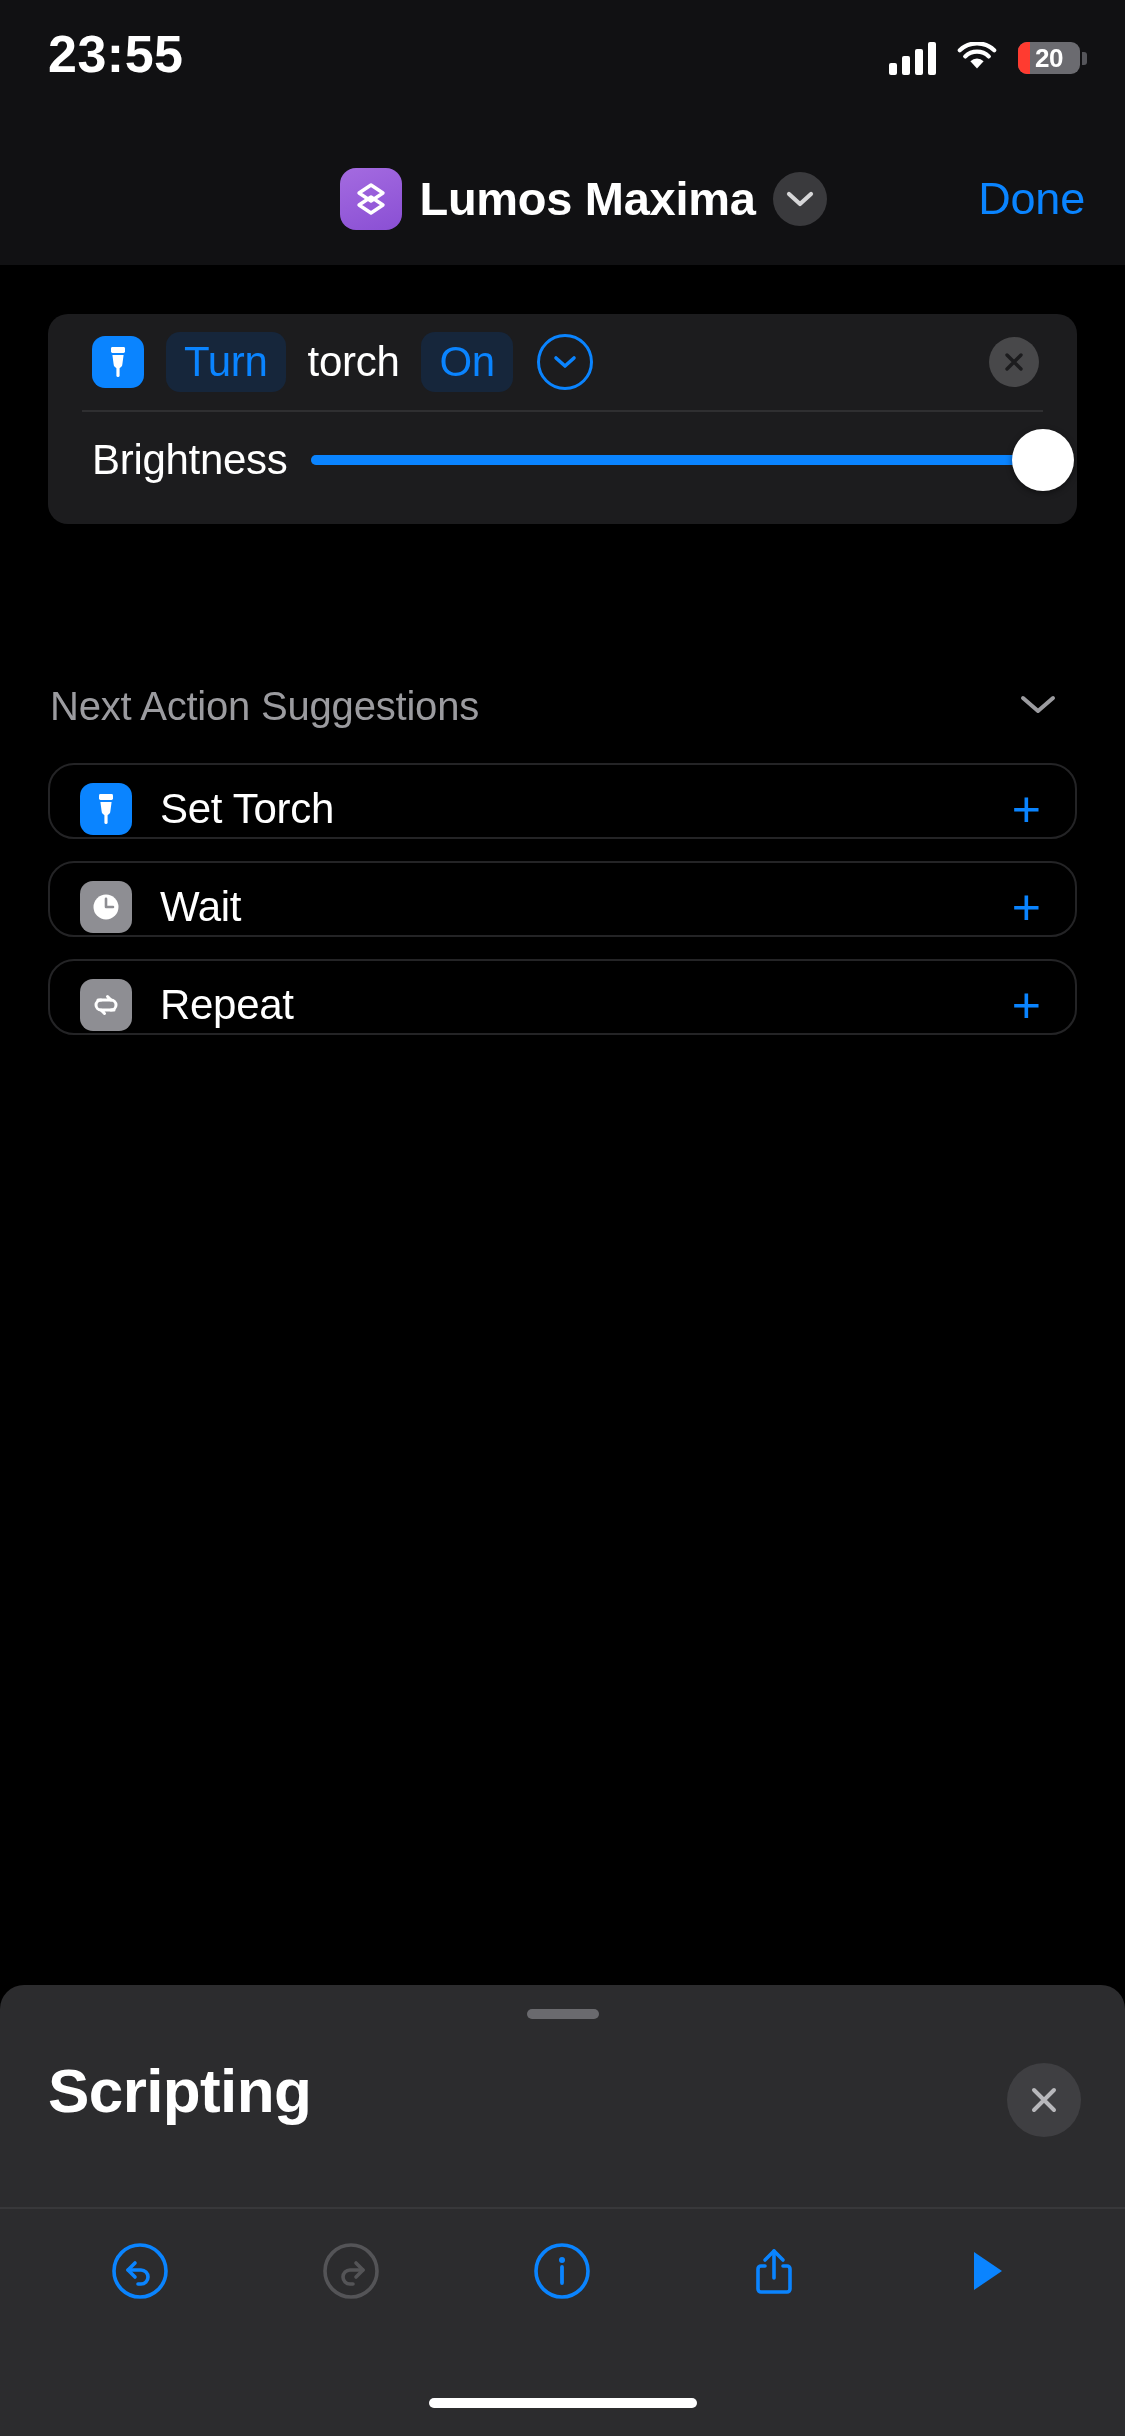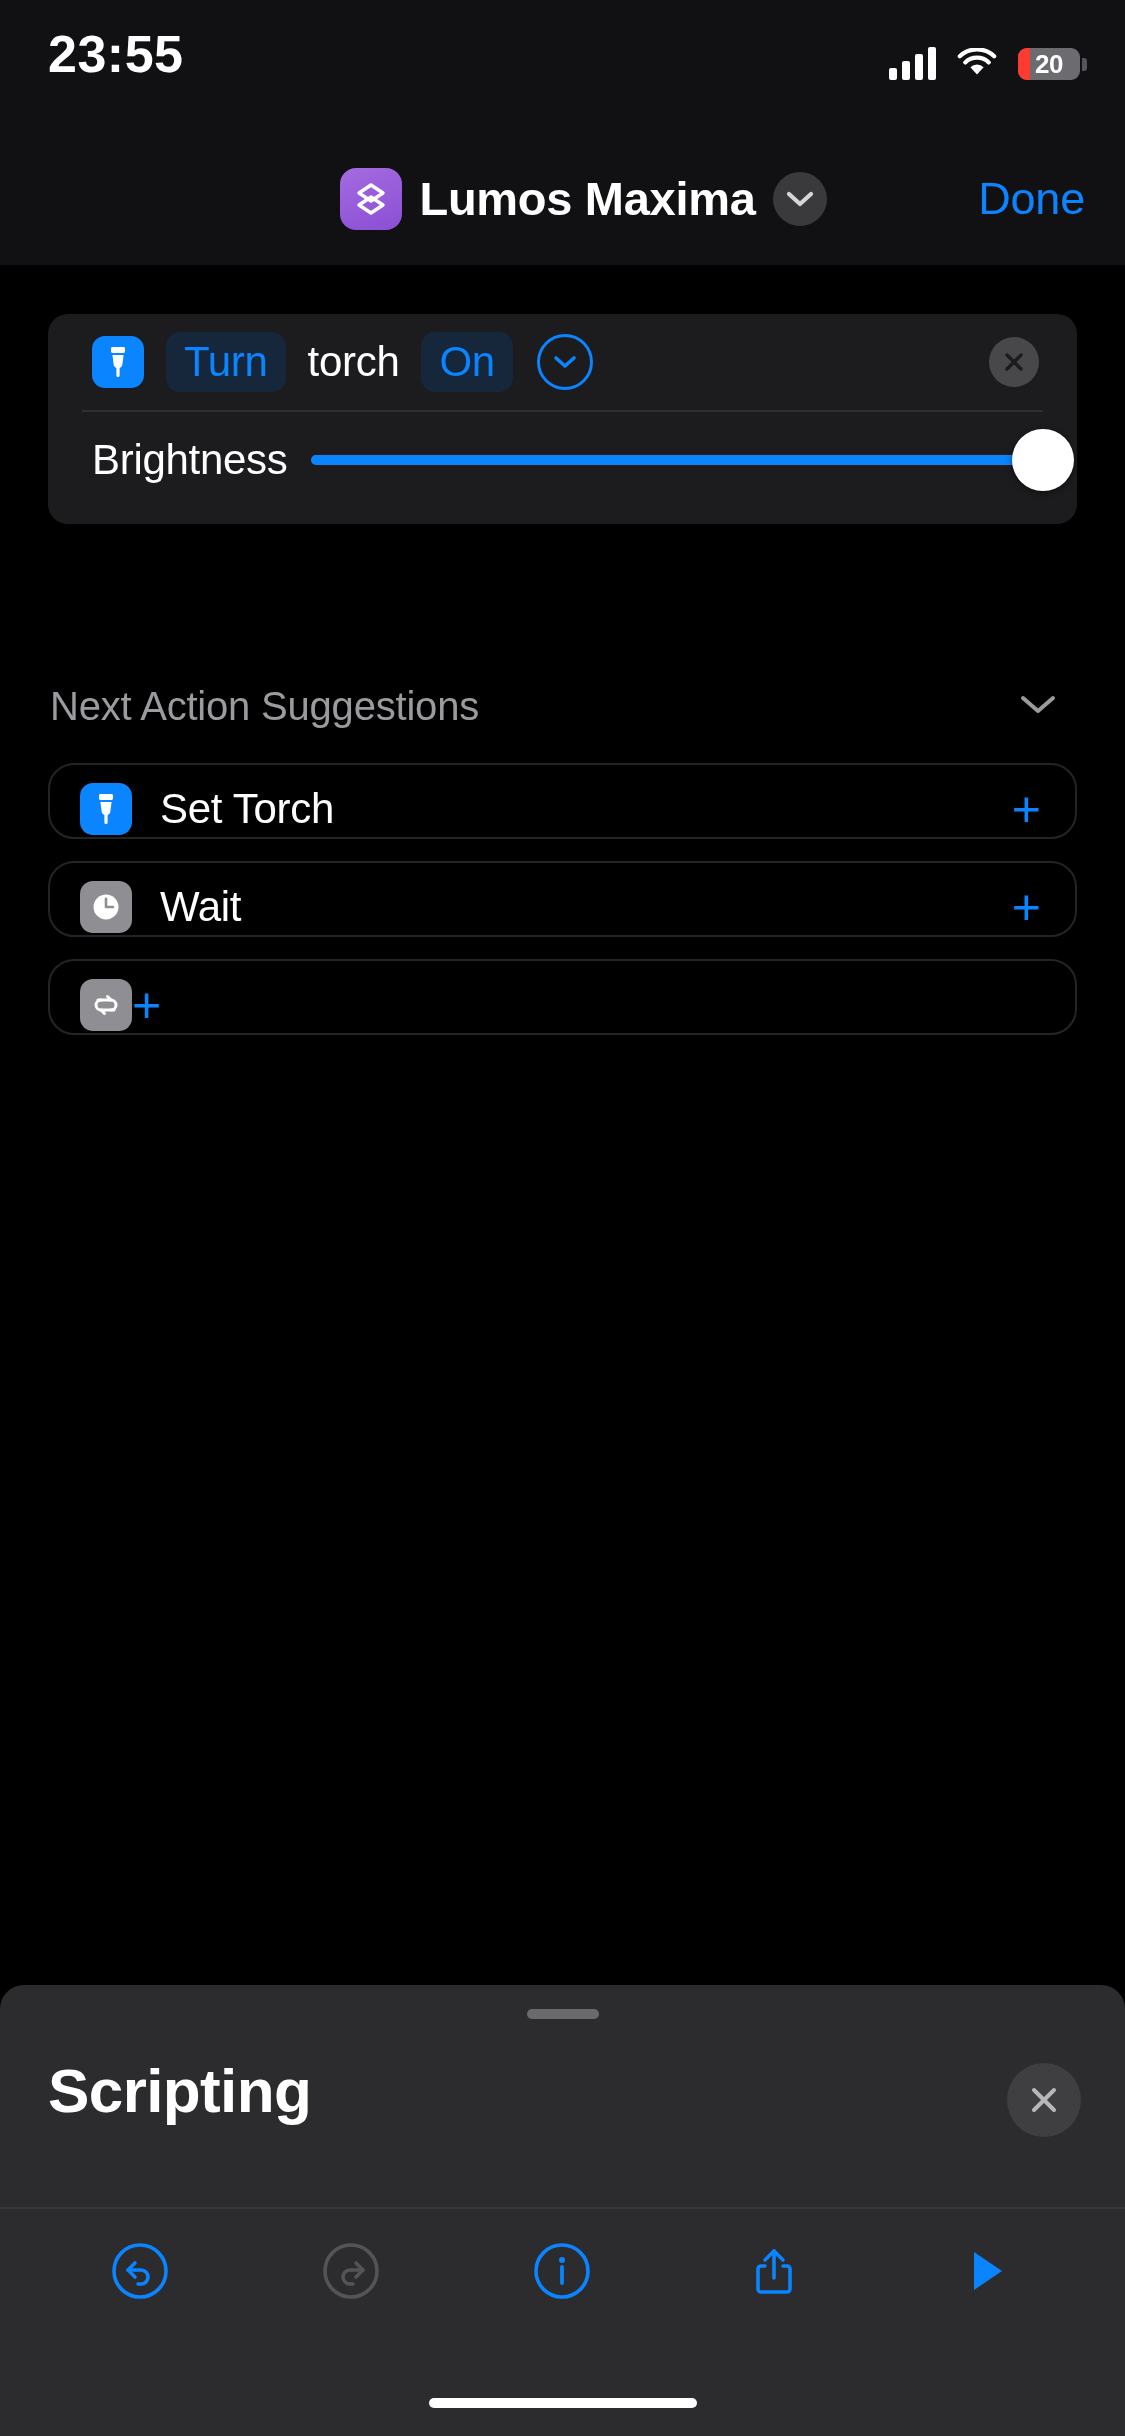--- a/index.html
+++ b/index.html
@@ -17,21 +17,21 @@
     position:absolute; top:0; left:0; width:1125px; height:132px;
     background:#111113;
   }
   .status-time {
     position:absolute; left:48px; top:24px;
     font-size:52px; font-weight:600; color:#fff;
     letter-spacing:0.5px;
   }
   .status-right {
     position:absolute; right:38px; top:36px;
-    display:flex; align-items:flex-end; gap:21px; height:44px;
+    display:flex; align-items:center; gap:21px; height:44px;
   }
   .sig { display:flex; align-items:flex-end; gap:5px; height:34px; }
   .sig i { display:block; width:8px; background:#fff; border-radius:2px; }
   .sig i:nth-child(1){height:12px;}
   .sig i:nth-child(2){height:19px;}
   .sig i:nth-child(3){height:26px;}
   .sig i:nth-child(4){height:33px;}
   .wifi { width:40px; height:32px; }
   .battery {
     position:relative; width:62px; height:32px;
@@ -312,20 +312,21 @@
         <div class="plus">+</div>
       </div>
 
       <div class="sugg-item">
         <div class="sugg-ic" style="background:#8e8e93">
           <svg width="34" height="34" viewBox="0 0 34 34">
             <path d="M9 12 h13 l-3.5 -3.5 M25 22 h-13 l3.5 3.5" fill="none" stroke="#fff" stroke-width="3" stroke-linecap="round" stroke-linejoin="round"></path>
             <path d="M22 12 a5 5 0 0 1 0 10 M12 22 a5 5 0 0 1 0 -10" fill="none" stroke="#fff" stroke-width="3" stroke-linecap="round"></path>
           </svg>
         </div>
+        <div class="sugg-label">Repeat</div>
         <div class="plus">+</div>
       </div>
 
     </div>
   </div>
 
   <div class="sheet">
     <div class="grabber"></div>
     <div class="sheet-title">Scripting</div>
     <div class="sheet-close">

